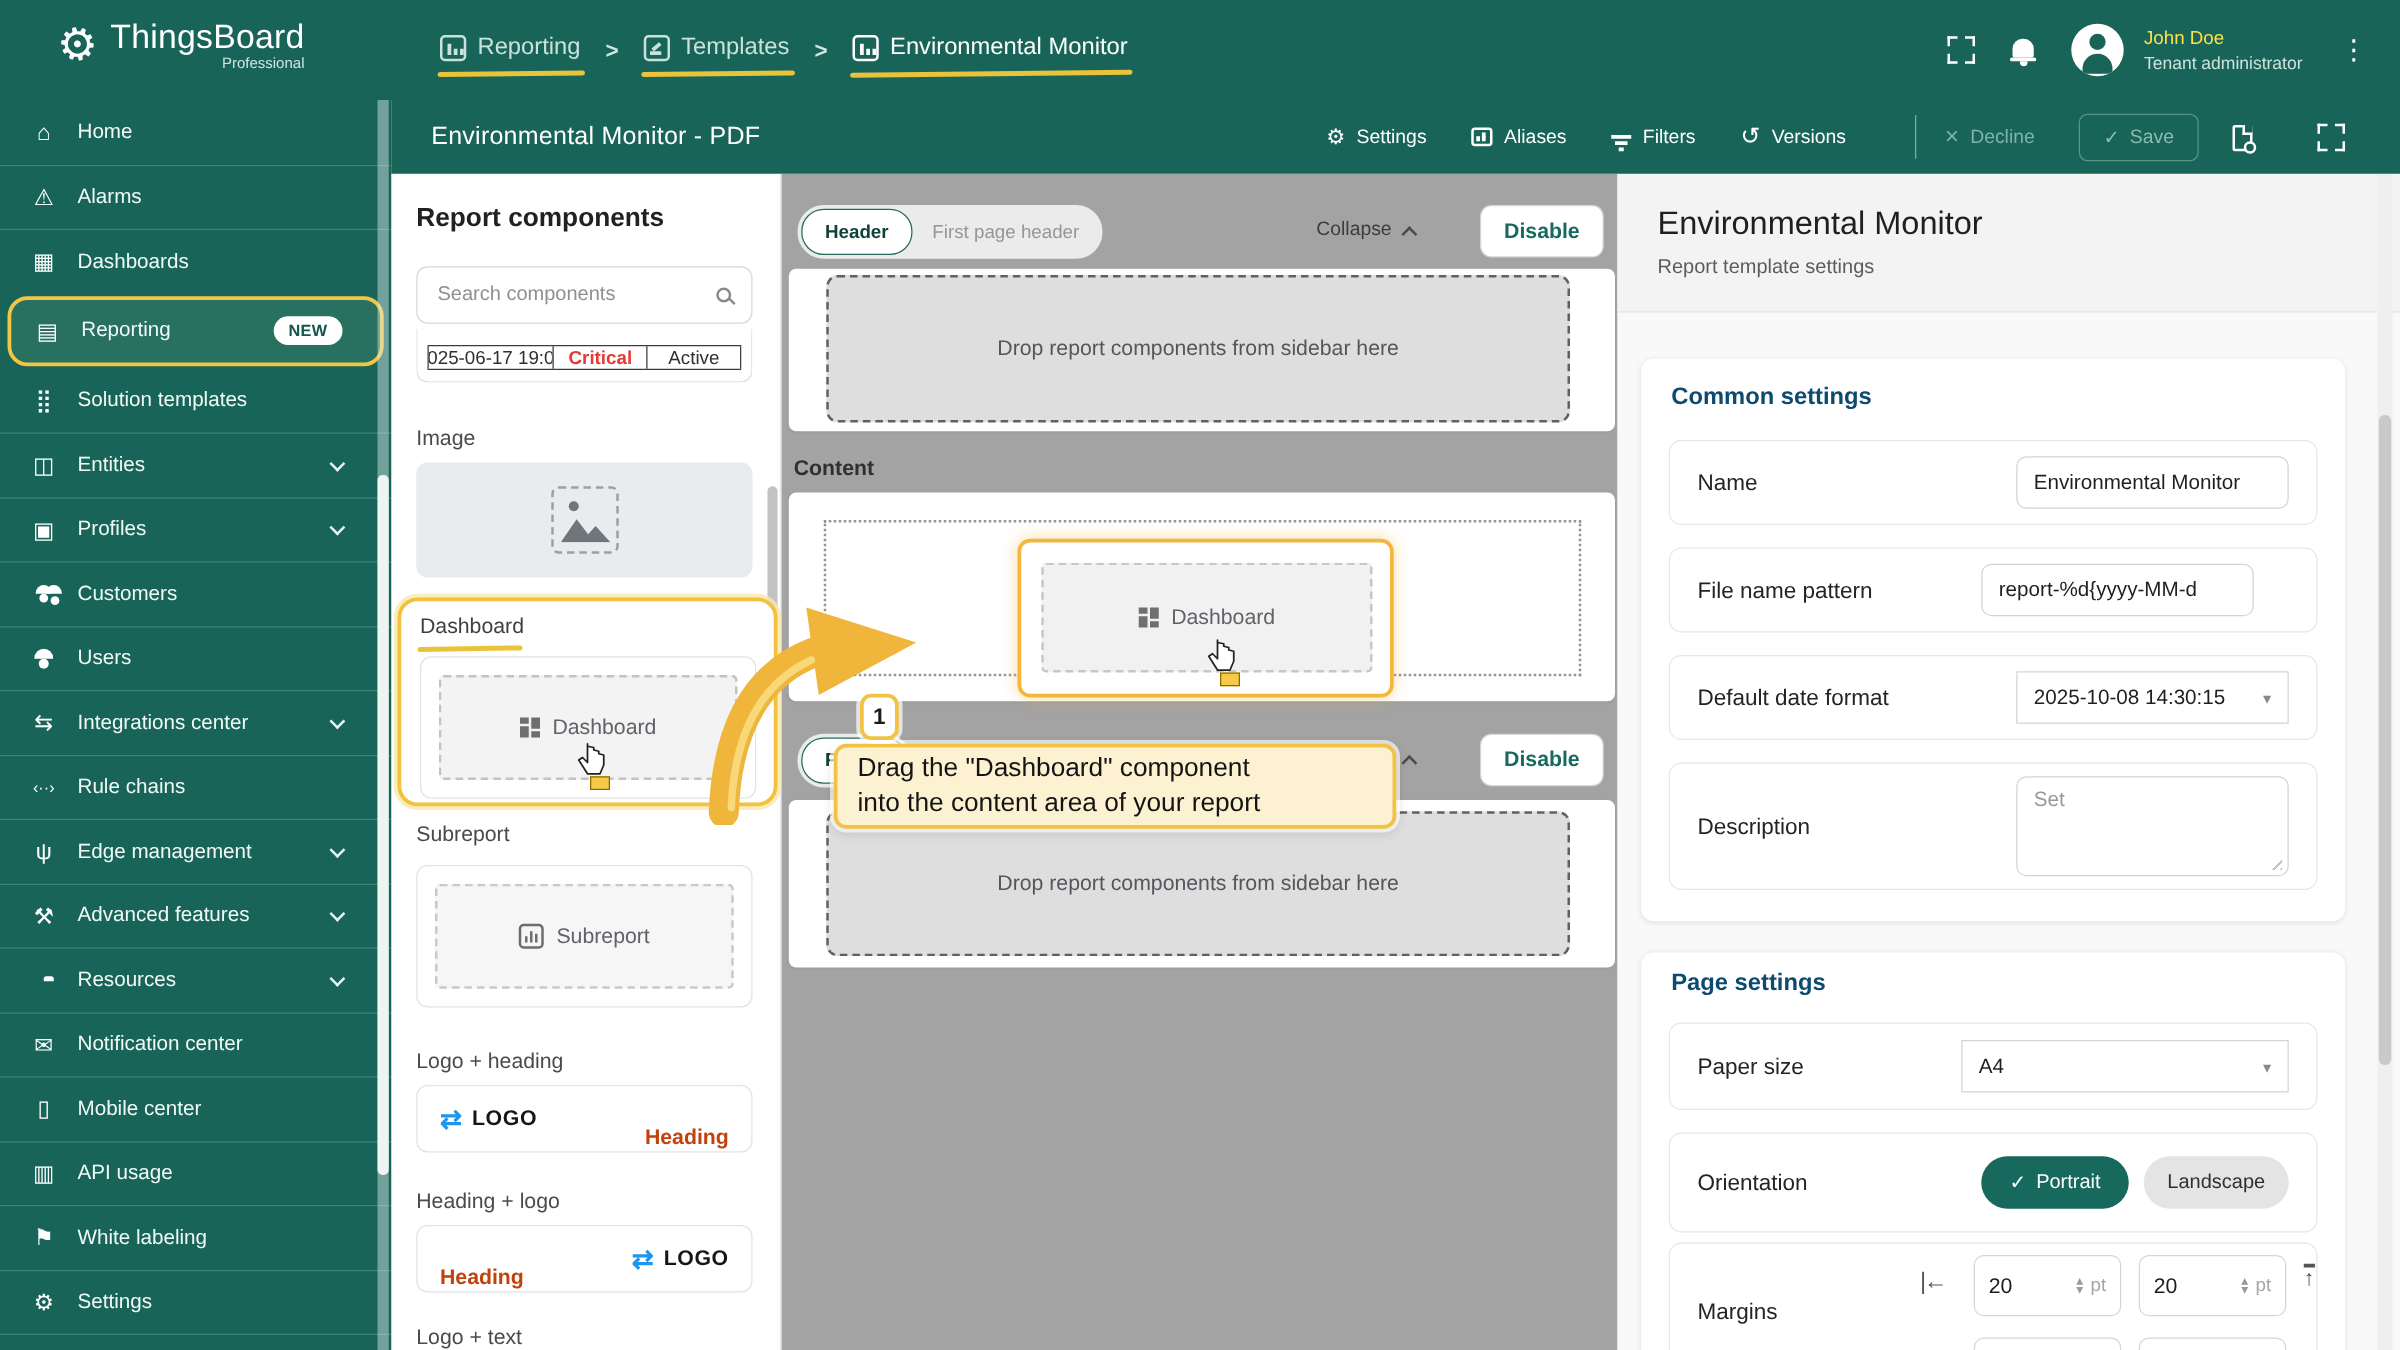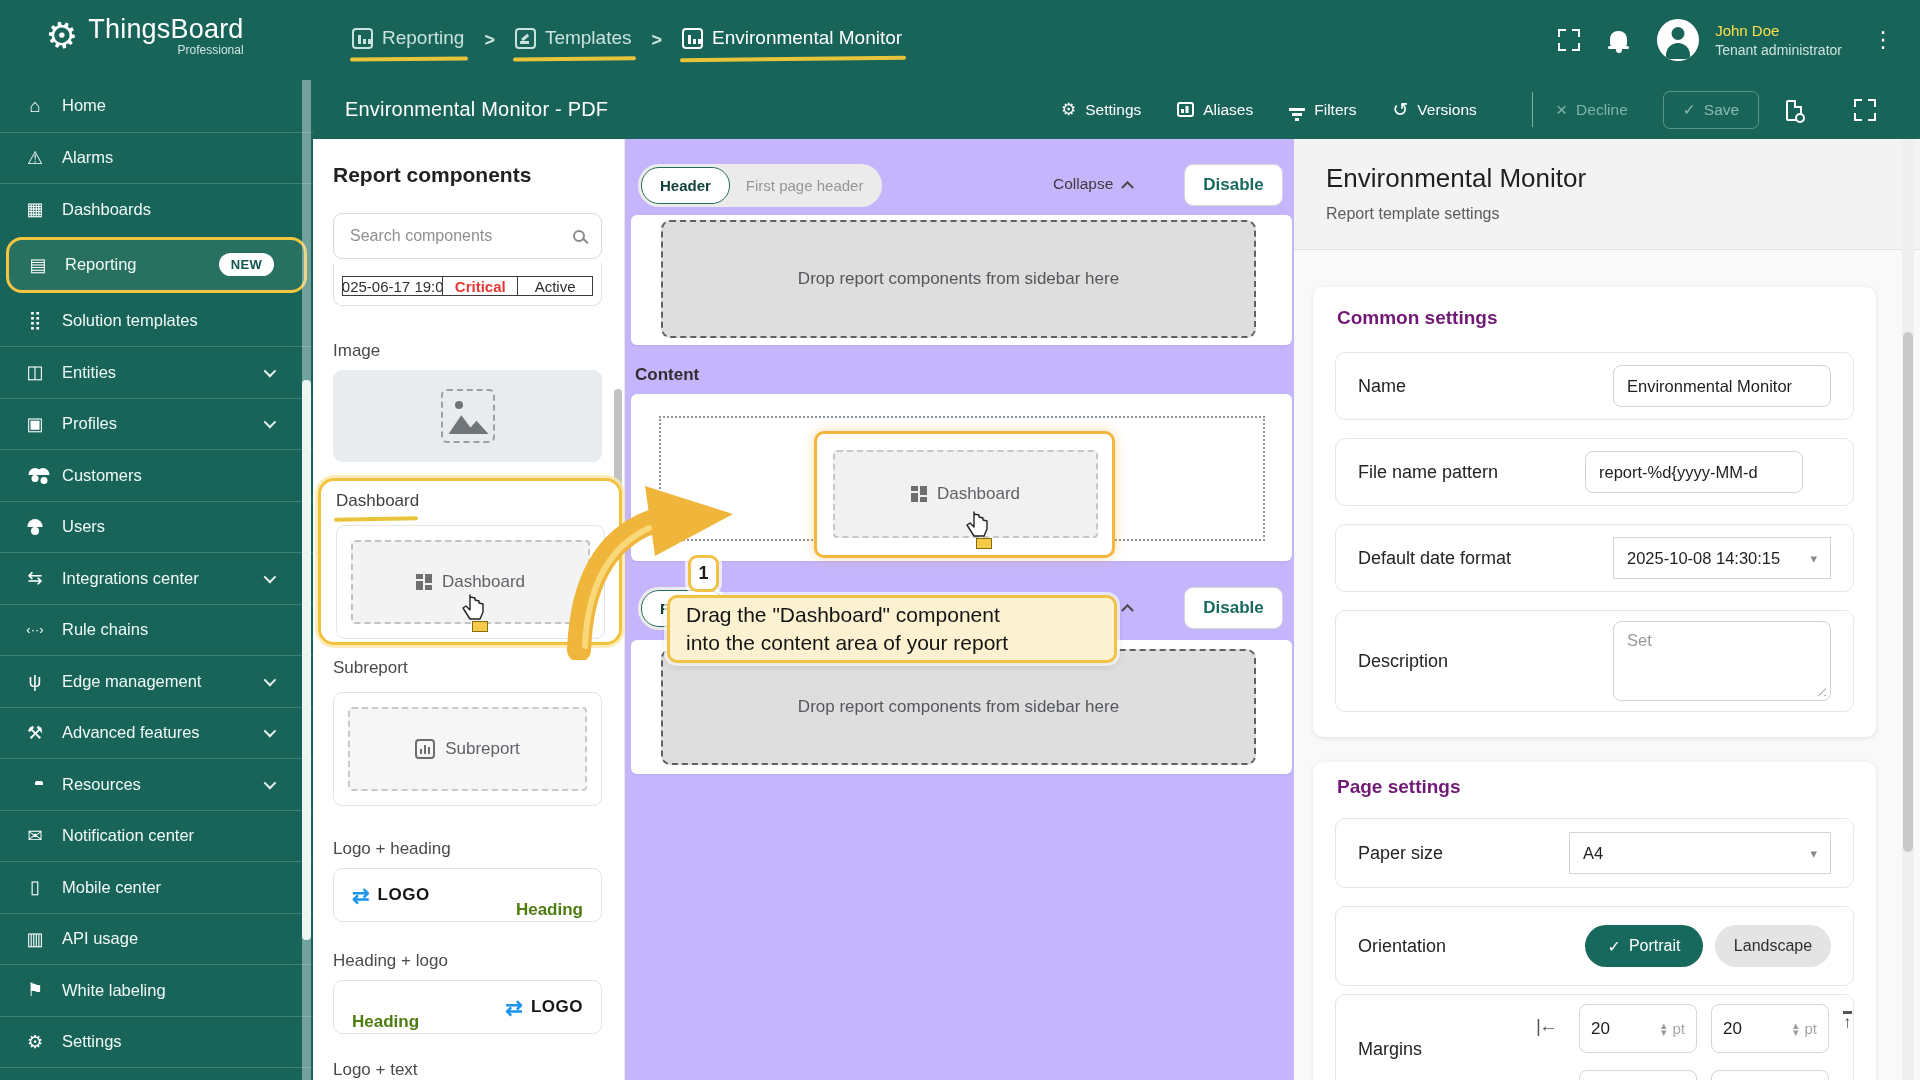--- a/index.html
+++ b/index.html
@@ -6,21 +6,21 @@
   html,body { width:1920px; height:1080px; background:#fafafa; }
   #app { position:relative; width:1920px; height:1080px; overflow:hidden;
          font-family:"Liberation Sans", sans-serif; -webkit-font-smoothing:antialiased; }
 
   
   .topbar    { position:absolute; left:0; top:0; width:1920px; height:80px; background:#186459; z-index:30; }
   .subheader { position:absolute; left:313px; top:80px; width:1607px; height:59px; background:#186459; z-index:25; }
   .sidebar   { position:absolute; left:0; top:80px; width:313px; height:1000px; background:#186459; overflow:hidden; z-index:20; }
   .components{ position:absolute; left:313px; top:139px; width:312px; height:941px; background:#ffffff;
                border-right:1px solid #e8e8e8; z-index:10; }
-  .canvas    { position:absolute; left:625px; top:139px; width:669px; height:941px; background:#c4b5fd; z-index:5; }
+  .canvas    { position:absolute; left:625px; top:139px; width:669px; height:941px; background:#a3a3a3; z-index:5; }
   .settings  { position:absolute; left:1294px; top:139px; width:626px; height:941px; background:#f9f9f9; overflow:hidden; z-index:5; }
 
   
   .logo-area { position:absolute; left:46px; top:14px; display:flex; align-items:center; gap:10px; color:#fff; }
   .logo-mark { font-size:36px; line-height:1; color:#fff; transform:rotate(-12deg); }
   .brand-col { display:flex; flex-direction:column; align-items:flex-end; }
   .brand     { font-size:27px; font-weight:500; letter-spacing:.2px; }
   .brand-sub { font-size:12px; color:#cfe5e0; margin-top:-2px; }
 
   .breadcrumbs { position:absolute; left:352px; top:0; height:80px; display:flex; align-items:center; gap:20px; }
@@ -145,21 +145,21 @@
 
   .sub-card { top:553px; height:114px; padding:14px; }
   .sub-zone { width:100%; height:100%; background:#f6f6f6; border:2px dashed #c9c9c9; border-radius:4px;
               display:flex; align-items:center; justify-content:center; gap:10px; color:#5f6368; font-size:17px; }
   .icon-chartbox { width:20px; height:20px; border:2px solid #6d6d6d; border-radius:4px; display:flex; align-items:flex-end; justify-content:center; gap:2px; padding:3px; }
   .icon-chartbox b { display:block; width:3px; background:#6d6d6d; }
 
   .lh-card { height:54px; display:flex; align-items:center; padding:0 18px; gap:8px; }
   .logo-swap { color:#1e96f0; font-size:21px; font-weight:700; line-height:1; }
   .logo-word { font-size:17px; font-weight:700; color:#161616; letter-spacing:.5px; }
-  .heading-word { font-size:17px; font-weight:700; color:#4d7c0f;margin-top:30px; }
+  .heading-word { font-size:17px; font-weight:700; color:#c2410c;margin-top:30px; }
   .spacer { flex:1; }
 
   .cp-scroll { position:absolute; left:301px; top:250px; width:8px; height:230px; background:#c2c2c2; border-radius:4px; }
 
   
   .chip-row { position:absolute; display:flex; align-items:center; }
   .chip-pill { background:#ebebeb; border-radius:21px; padding:3px; display:flex; align-items:center; }
   .chip-active { background:#fff; border:1.5px solid #256b5f; border-radius:18px; height:37px; display:flex; align-items:center;
                  padding:0 18px; font-size:15px; font-weight:700; color:#11423a; }
   .chip-muted { padding:0 16px; font-size:15px; color:#969696; white-space:nowrap; }
@@ -187,21 +187,21 @@
   .tooltip { position:absolute; left:667px; top:595px; width:450px; height:68px; background:#fcf1d1; border:3px solid #f1c243;
              border-radius:10px; z-index:60; padding:3px 16px; display:flex; flex-direction:column; justify-content:center;
              box-shadow:0 0 0 3px rgba(255,255,255,.65), 0 3px 9px rgba(0,0,0,.15); }
   .tooltip div { font-size:21px; color:#141414; line-height:28px; white-space:nowrap; }
 
   
   .sp-head { position:absolute; left:0; top:0; width:626px; height:111px; background:#f3f3f3; border-bottom:1px solid #e4e4e4; }
   .sp-title { position:absolute; left:32px; top:24px; font-size:26px; font-weight:500; color:#1f1f1f; }
   .sp-sub   { position:absolute; left:32px; top:66px; font-size:16px; color:#5c5c5c; }
   .sp-card { position:absolute; left:19px; width:563px; background:#fff; border-radius:10px; box-shadow:0 1px 5px rgba(0,0,0,.10); }
-  .sp-card-h { position:absolute; left:24px; font-size:19px; font-weight:700; color:#701a75; }
+  .sp-card-h { position:absolute; left:24px; font-size:19px; font-weight:700; color:#0c4a6e; }
   .field { position:absolute; left:22px; width:519px; border:1px solid #e6e6e6; border-radius:10px;
            display:flex; align-items:center; padding:0 22px; background:#fff; }
   .field .flabel { font-size:18px; color:#242424; }
   .input-box { margin-left:auto; width:218px; height:42px; border:1px solid #d4d4d4; border-radius:8px;
                display:flex; align-items:center; padding:0 13px; font-size:16.5px; color:#1f1f1f; position:relative;
                background:#fff; white-space:nowrap; overflow:hidden; }
   .input-box .val { overflow:hidden; white-space:nowrap; }
   .select-box { margin-left:auto; width:218px; height:42px; border:1px solid #d4d4d4; border-radius:0;
                 display:flex; align-items:center; padding:0 13px; font-size:16.5px; color:#1f1f1f; background:#fff; }
   .select-box .caret { margin-left:auto; color:#8a8a8a; font-size:13px; }

